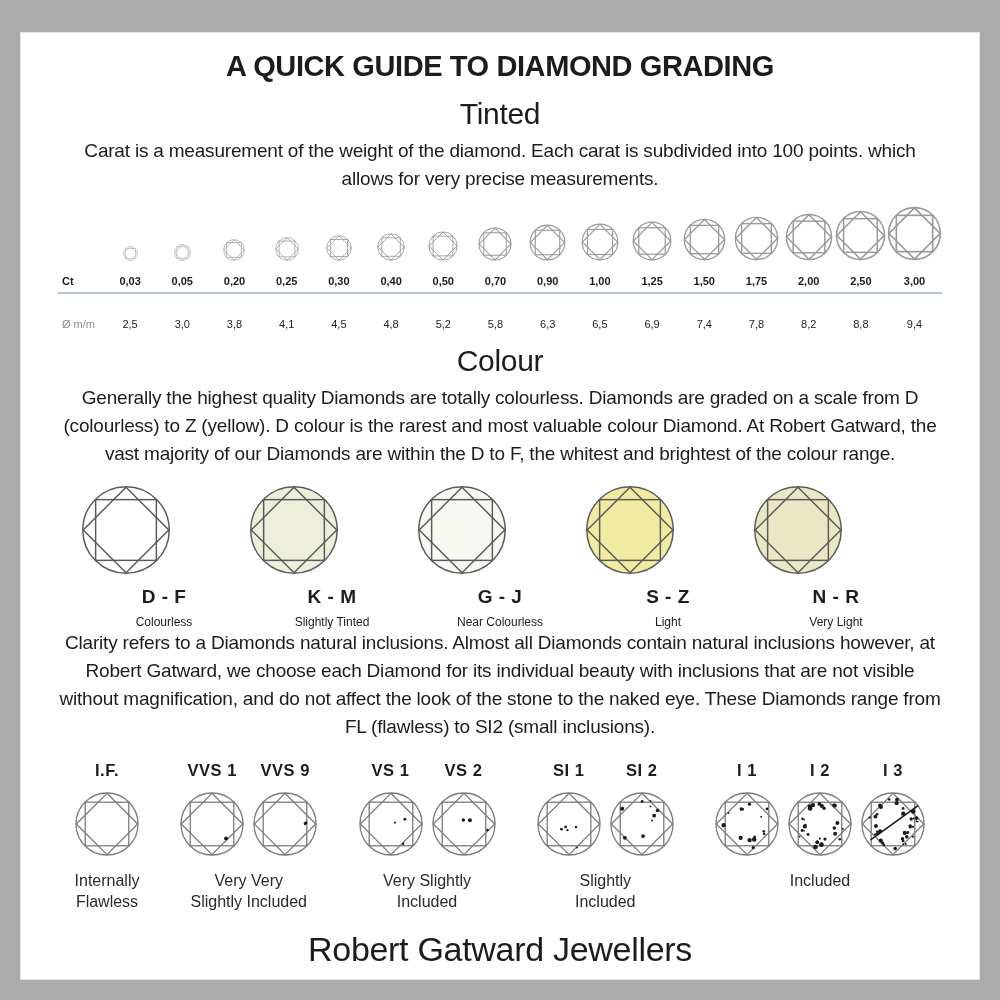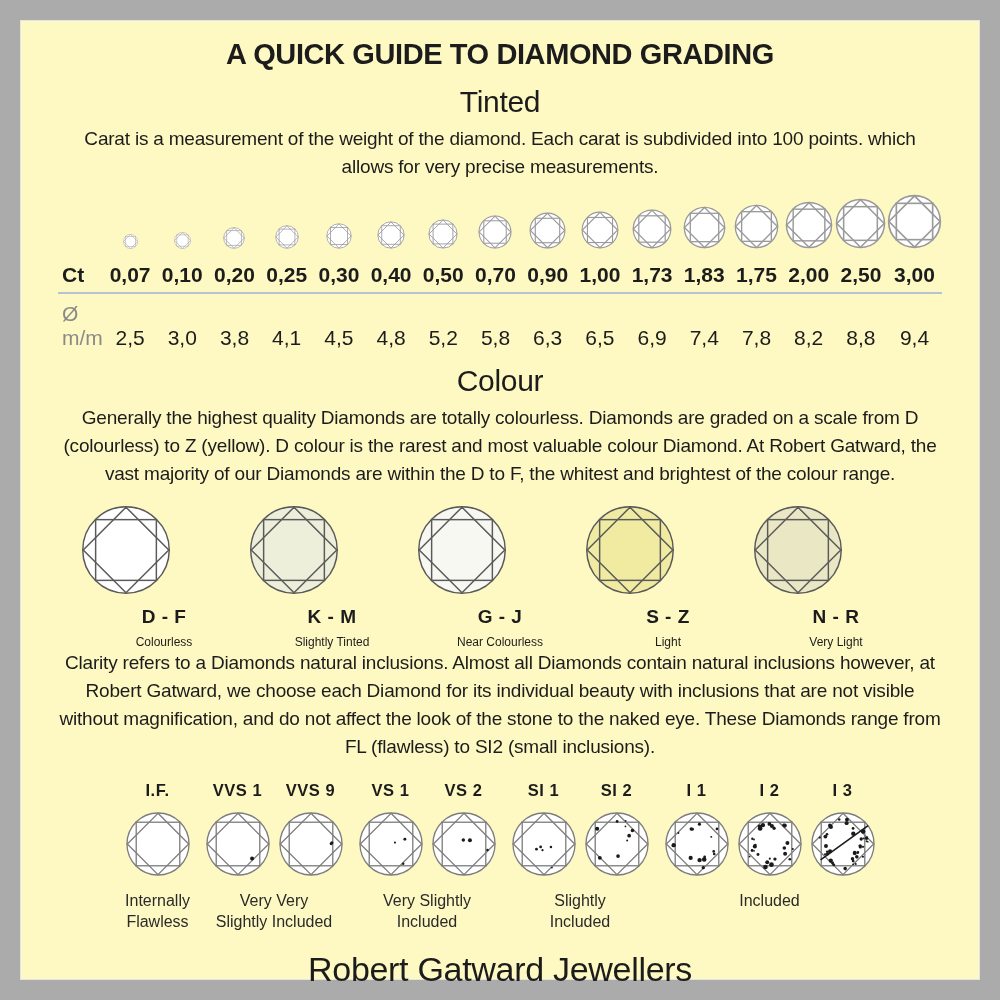--- a/index.html
+++ b/index.html
@@ -6,24 +6,25 @@
   body{
     width:1000px;height:1000px;
     background:#ababab;
     font-family:"Liberation Sans",sans-serif;
     color:#1c1c1c;
     position:relative;
     overflow:hidden;
   }
   .page{
     position:absolute;inset:20px;
-    background:#fef9c3;
+    background:#ffffff;
     box-shadow:inset 0 0 0 1px #e4e4e4;
     box-sizing:border-box;
     padding:10px 38px 0 38px;
+    margin-top:12px;
   }
   h1{
     margin:8px 0 0 0;
     text-align:center;
     font-size:29px;font-weight:800;letter-spacing:-0.4px;
   }
   h2{
     margin:14px 0 6px 0;
     text-align:center;
     font-size:30px;font-weight:400;letter-spacing:-0.3px;
@@ -35,37 +36,37 @@
     font-size:19px;line-height:28px;letter-spacing:-0.2px;
   }
   
   .carat-grid{
     display:grid;
     grid-template-columns:46px repeat(16,1fr);
     align-items:end;
     margin-top:14px;
   }
   .stone-cell{display:flex;justify-content:center;align-items:flex-end;height:54px;}
-  .num-cell{text-align:center;font-size:21px;padding-top:14px;}
+  .num-cell{text-align:center;font-size:11px;padding-top:14px;}
   .ct-row{font-weight:700;}
   .lab{text-align:left;padding-left:4px;}
   .mm-lab{color:#8a8a8a;font-weight:400;}
   .carat-rule{grid-column:1 / -1;border-top:2px solid #b5c3d6;margin-top:5px;}
-  .mm-row{padding-top:8px;font-weight:400;}
+  .mm-row{padding-top:24px;font-weight:400;}
   
   .colour-row{
     display:flex;justify-content:center;
     margin:16px 22px 0 22px;
   }
   .grade{width:168px;text-align:center;}
   .grade-range{font-weight:700;font-size:19px;margin-top:10px;letter-spacing:.5px;}
   .grade-label{font-size:12px;margin-top:7px;}
   
   .clarity-row{
-    display:flex;justify-content:center;
+    display:flex;justify-content:space-between;
     margin:20px 14px 0 14px;
     gap:10px;
   }
   .cl-group{text-align:center;}
   .stones{display:flex;justify-content:center;gap:3px;}
   .stone{display:flex;flex-direction:column;align-items:center;width:70px;}
   .cl-label{font-weight:700;font-size:16.5px;margin-bottom:11px;letter-spacing:.5px;}
   .cl-desc{font-size:16px;line-height:21px;margin-top:13px;white-space:pre-line;color:#2a2a2a;}
   
   .footer{
@@ -225,32 +226,32 @@
         <div class="stone-cell">
           <span>
             <svg class="gem" width="55" height="55" viewBox="0 0 100 100">
               <circle cx="50" cy="50" r="47" fill="#ffffff" stroke="#9a9a9a" stroke-width="3"></circle>
               <polygon points="50,3.5 96.5,50 50,96.5 3.5,50" fill="none" stroke="#9a9a9a" stroke-width="3"></polygon>
               <rect x="17" y="17" width="66" height="66" fill="none" stroke="#9a9a9a" stroke-width="3"></rect>
             </svg>
           </span>
         </div>
         <div class="num-cell ct-row lab">Ct</div>
-        <div class="num-cell ct-row">0,07</div>
-        <div class="num-cell ct-row">0,10</div>
+        <div class="num-cell ct-row">0,03</div>
+        <div class="num-cell ct-row">0,05</div>
         <div class="num-cell ct-row">0,20</div>
         <div class="num-cell ct-row">0,25</div>
         <div class="num-cell ct-row">0,30</div>
         <div class="num-cell ct-row">0,40</div>
         <div class="num-cell ct-row">0,50</div>
         <div class="num-cell ct-row">0,70</div>
         <div class="num-cell ct-row">0,90</div>
         <div class="num-cell ct-row">1,00</div>
-        <div class="num-cell ct-row">1,73</div>
-        <div class="num-cell ct-row">1,83</div>
+        <div class="num-cell ct-row">1,25</div>
+        <div class="num-cell ct-row">1,50</div>
         <div class="num-cell ct-row">1,75</div>
         <div class="num-cell ct-row">2,00</div>
         <div class="num-cell ct-row">2,50</div>
         <div class="num-cell ct-row">3,00</div>
         <div class="carat-rule" style="border-top-color: rgb(181, 195, 214);"></div>
         <div class="num-cell mm-row lab mm-lab">Ø m/m</div>
         <div class="num-cell mm-row">2,5</div>
         <div class="num-cell mm-row">3,0</div>
         <div class="num-cell mm-row">3,8</div>
         <div class="num-cell mm-row">4,1</div>

